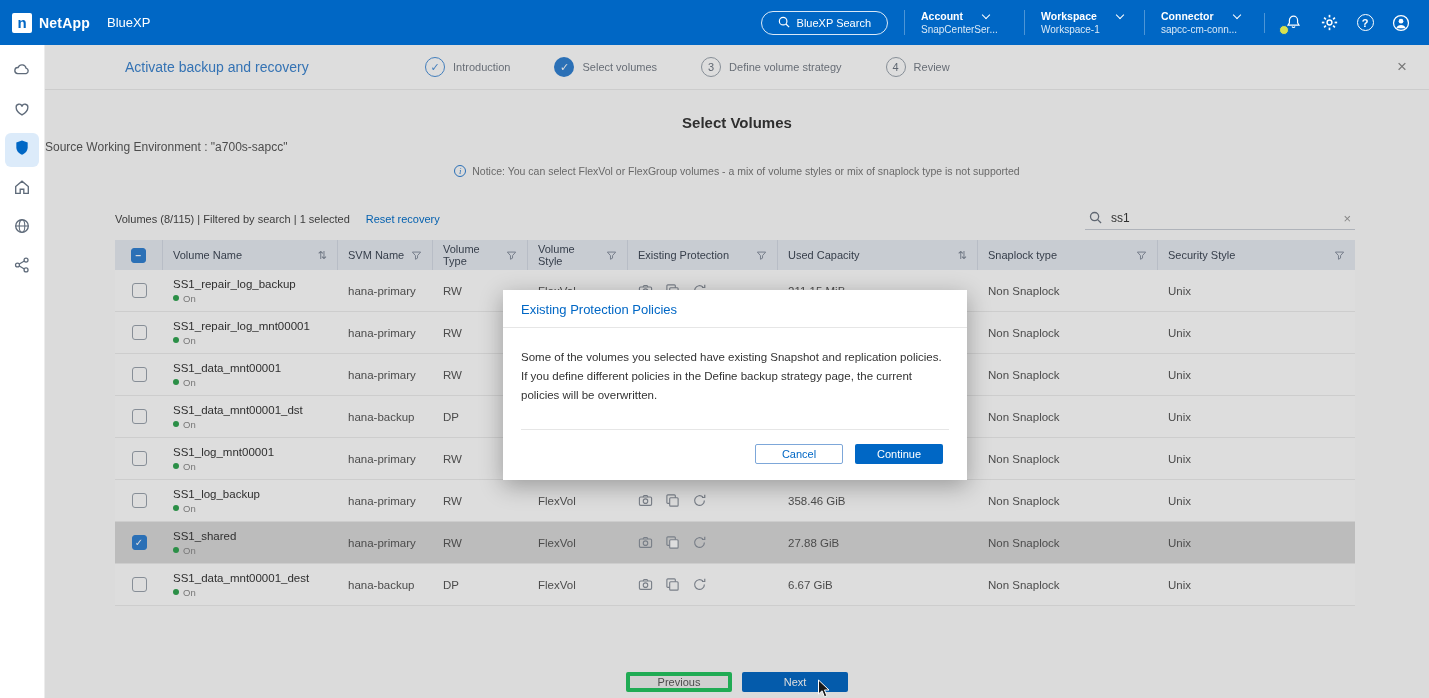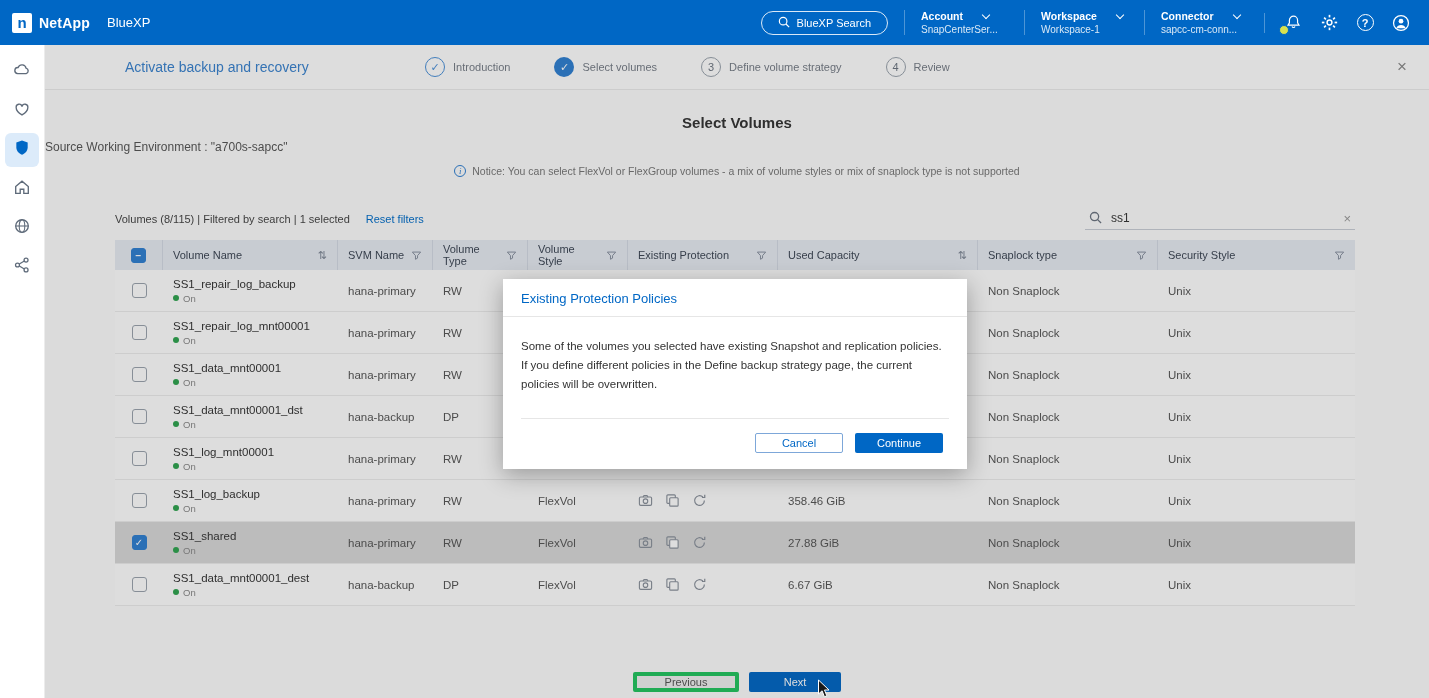--- a/index.html
+++ b/index.html
@@ -94,25 +94,25 @@
   .cbx.checked { background:#2e7fd2; border-color:#2e7fd2; color:#fff; }
   .cbx.checked::after { content:"✓"; }
   .cbx.indet { background:#2e7fd2; border-color:#2e7fd2; color:#fff; }
   .cbx.indet::after { content:"−"; font-weight:bold; }
 
   .picon { color:#8a919c; display:inline-flex; margin-right:12px; }
 
   .footer { position:absolute; bottom:6px; left:0; right:0; display:flex; justify-content:center; gap:10px; }
   .btn { height:20px; font-size:11px; display:flex; align-items:center; justify-content:center; cursor:pointer; border-radius:2px; }
   .btn-prev { width:106px; background:#f0f0f0; border:4px solid #22c55e; color:#555; }
-  .btn-next { width:92px; background:#0067C5; color:#fff; }
+  .btn-next { width:106px; background:#0067C5; color:#fff; }
 
   .dim { position:absolute; inset:0; background:rgba(25,25,25,.15); z-index:10; }
 
-  .modal { position:absolute; left:458px; top:234px; width:464px; background:#fff; z-index:20;
+  .modal { position:absolute; left:458px; top:245px; width:464px; background:#fff; z-index:20;
            box-shadow:0 6px 22px rgba(0,0,0,.3); }
   .modal-title { color:#0067C5; font-size:13px; padding:12px 18px 10px; }
   .modal-hr { border:none; border-top:1px solid #e6e6e6; margin:0; }
   .modal-body { padding:20px 18px 24px; font-size:11.5px; color:#333; line-height:1.65; }
   .modal-divider { border:none; border-top:1px solid #e6e6e6; margin:0 18px; }
   .modal-actions { display:flex; justify-content:flex-end; gap:12px; padding:14px 24px 16px; }
   .btn-cancel { width:88px; background:#fff; border:1px solid #7da7d9; color:#0067C5; }
   .btn-continue { width:88px; background:#0067C5; color:#fff; }
 
   .cursor { position:absolute; left:772px; top:634px; z-index:60; pointer-events:none; }
@@ -262,21 +262,21 @@
       <div class="page-title">Select Volumes</div>
       <div class="page-sub">Source Working Environment : "a700s-sapcc"</div>
       <div class="notice">
         <span class="i-icon">i</span>
         <span>Notice: You can select FlexVol or FlexGroup volumes - a mix of volume styles or mix of snaplock type is not supported</span>
       </div>
 
       <div class="table-area">
         <div class="toolbar-row">
           <span>Volumes (8/115) | Filtered by search | 1 selected</span>
-          <span class="reset">Reset filters</span>
+          <span class="reset">Reset recovery</span>
           <div class="search-wrap">
             <span><svg width="13" height="13" viewBox="0 0 14 14">
                   <circle cx="6" cy="6" r="4.4" fill="none" stroke="#6b7480" stroke-width="1.4"></circle>
                   <line x1="9.3" y1="9.3" x2="13" y2="13" stroke="#6b7480" stroke-width="1.4"></line>
                 </svg></span>
             <input class="search-input" value="ss1" style="">
             <span class="clear-x">×</span>
           </div>
         </div>
 

